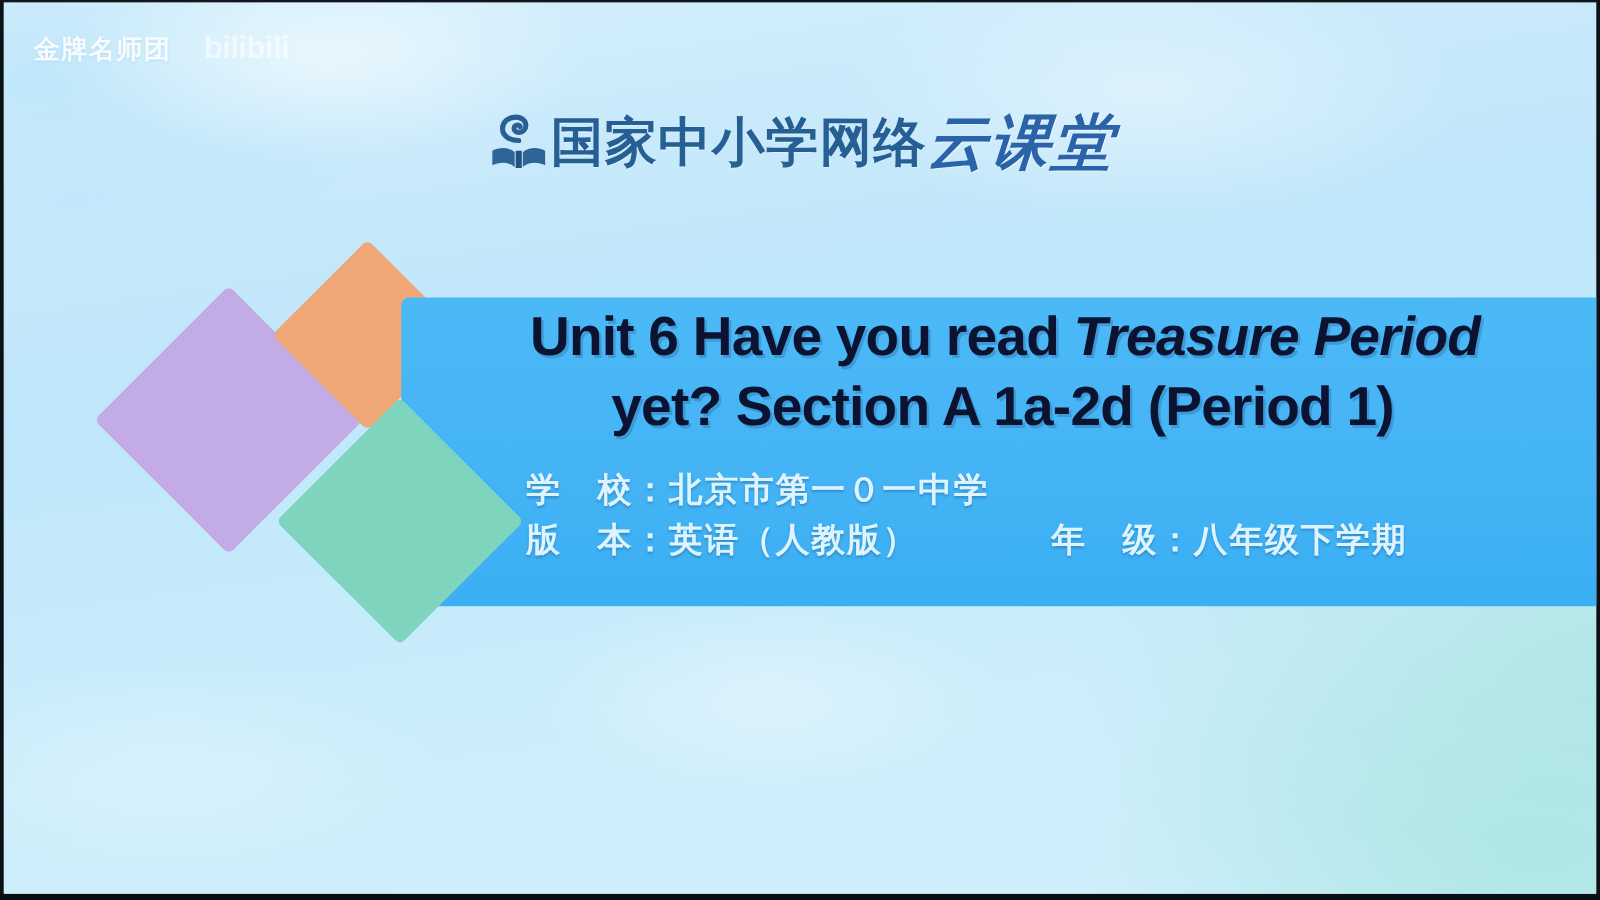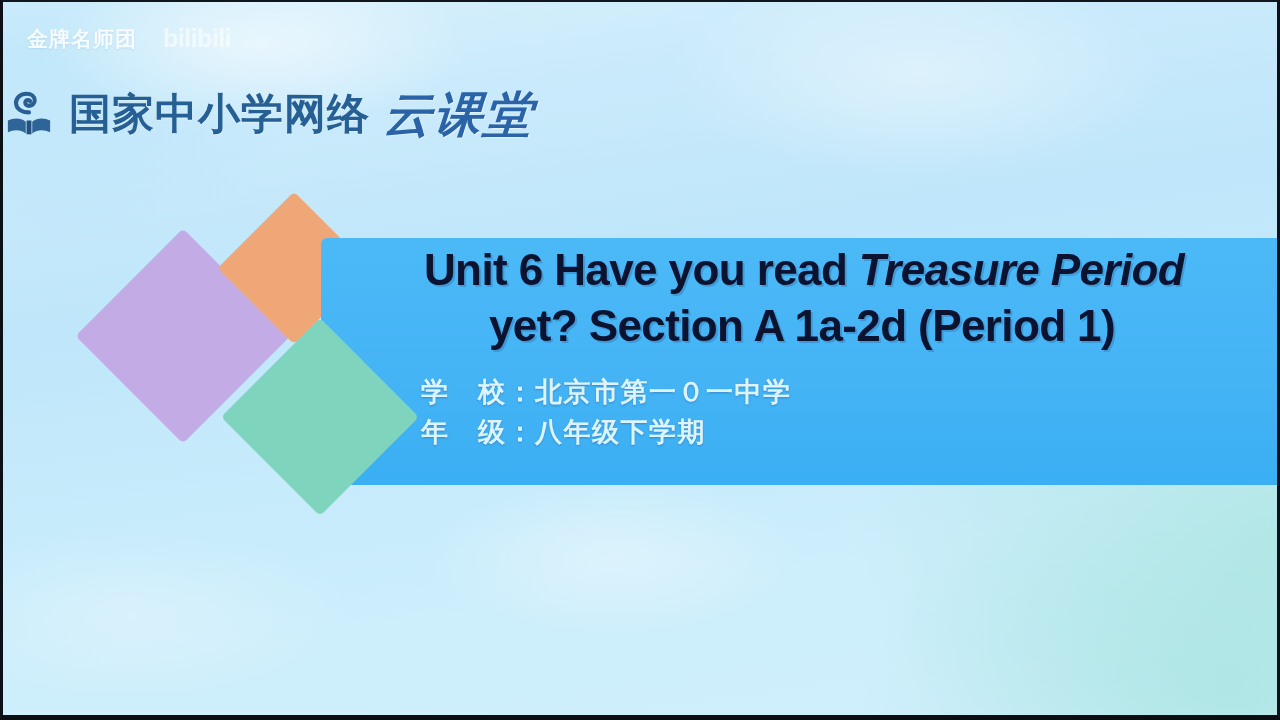--- a/index.html
+++ b/index.html
@@ -85,22 +85,21 @@
   }
 
   
   .brand {
     position: absolute;
     top: 86px;
     left: 0;
     right: 0;
     display: flex;
     align-items: center;
-    justify-content: flex-start;
-    gap: 14px;
+    justify-content: center;
     z-index: 20;
   }
   .brand-icon {
     width: 52px;
     height: 52px;
     flex: 0 0 auto;
     display: block;
   }
   .brand-text {
     font-size: 42px;
@@ -261,17 +260,18 @@
       <span>Unit 6 Have you read </span><span class="ital">Treasure Period</span>
     </div>
     <div class="title-line title-line-2">yet? Section A 1a-2d (Period 1)</div>
   </div>
 
   <div class="meta">
     <div class="meta-row">
       <span class="meta-cell meta-cell-right">学　校：北京市第一０一中学</span>
     </div>
     <div class="meta-row">
+      <span class="meta-cell meta-cell-left">版　本：英语（人教版）</span>
       <span class="meta-cell meta-cell-right">年　级：八年级下学期</span>
     </div>
   </div>
 
 </div>
 
 </body></html>

